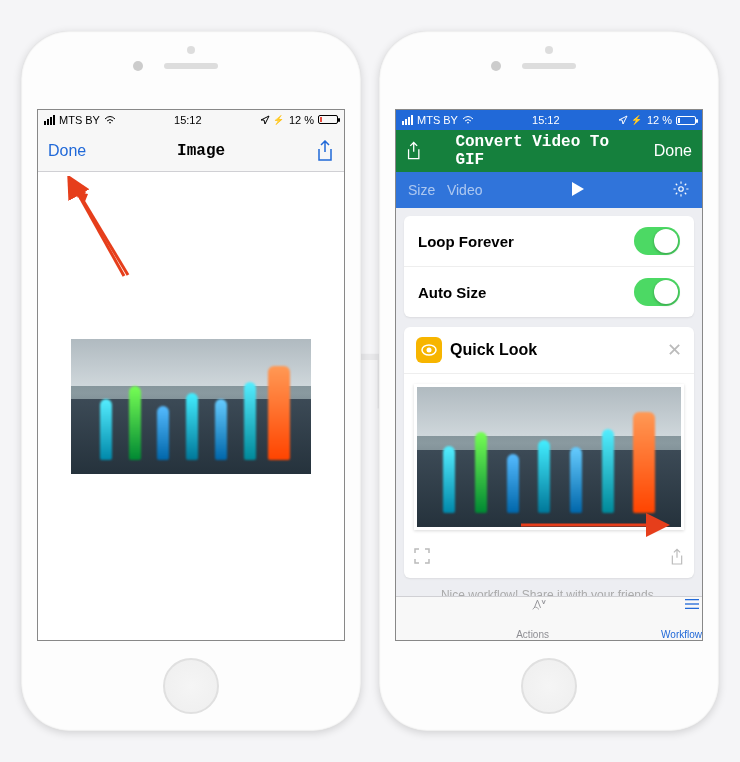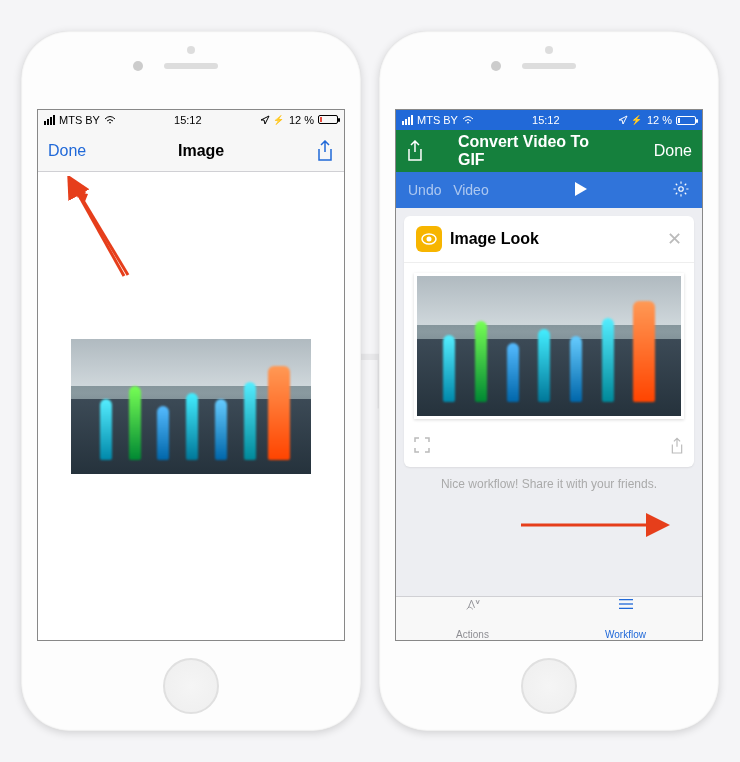--- a/index.html
+++ b/index.html
@@ -103,21 +103,21 @@
     height: 42px;
     display:flex;
     align-items:center;
     justify-content:space-between;
     padding: 0 10px;
     font-size: 16px;
     gap: 34px;
   }
   .nav.light { background:#f7f7f7; border-bottom:1px solid #d0d0d4;}
   .nav.blue { background:#15803d; color:#fff; }
-  .nav .title { font-weight:600;}
+  .nav .title { font-weight:600;font-family:Liberation Mono, monospace;}
   .nav.light .done { color:#2169d8; }
   .nav.blue .done { color:#fff; }
   .shareicon { width:18px;height:22px; stroke:#2169d8; }
   .nav.blue .shareicon { stroke:#fff; }
   
   .toolbar {
     height: 36px;
     background:#3074da;
     display:flex;
     align-items:center;
@@ -183,21 +183,21 @@
   .ql-close{margin-left:auto;color:#bbb;font-size:18px;}
   .ql-body{padding:10px;}
   .ql-frame{background:#fff;border:3px solid #fff;box-shadow:0 1px 3px rgba(0,0,0,0.15);}
   .ql-foot{display:flex;justify-content:space-between;padding:8px 10px;color:#aaa;font-size:16px;}
   .hint{text-align:center;color:#aaa;font-size:12px;margin-top:6px;}
   
   .tabbar{
     position:absolute;bottom:0;left:0;right:0;height:44px;background:#f8f8f8;border-top:1px solid #d0d0d4;
     display:flex;
   }
-  .tab{flex:1;display:flex;flex-direction:column;align-items:center;justify-content:center;font-size:10px;color:#8e8e93;gap:18px;}
+  .tab{flex:1;display:flex;flex-direction:column;align-items:flex-end;justify-content:center;font-size:10px;color:#8e8e93;gap:18px;}
   .tab.active{color:#2169d8;}
   
   .arrow{position:absolute;pointer-events:none;}
   .arrowline{stroke:#e63e1b;stroke-width:3;fill:none;}
   .arrowhead{fill:#e63e1b;}
 </style>
 </head>
 <body>
 
 <div class="watermark">ЯБЛЫК</div>
@@ -310,47 +310,57 @@
     <div class="nav blue">
       <svg class="shareicon" viewBox="0 0 18 22">
         <path d="M9 1 L9 12 M5 5 L9 1 L13 5 M3 9 L3 20 L15 20 L15 9" fill="none" stroke-width="1.5"></path>
       </svg>
       <span class="title">Convert Video To GIF</span>
       <span class="done">Done</span>
     </div>
 
     <div class="toolbar">
       <span>
-        <span>Undo</span>
+        <span>Size</span>
         &nbsp;
         <span>Video</span>
       </span>
       <span class="play">
         <svg width="16" height="16" viewBox="0 0 16 16">
             <polygon points="3,1 15,8 3,15" fill="#fff"></polygon>
           </svg>
       </span>
       <span>
         <svg width="18" height="18" viewBox="0 0 24 24">
             <circle cx="12" cy="12" r="3" fill="none" stroke="#fff" stroke-width="1.5"></circle>
             <path d="M12 2v3M12 19v3M2 12h3M19 12h3M5 5l2 2M17 17l2 2M19 5l-2 2M5 19l2-2" stroke="#fff" stroke-width="1.5"></path>
           </svg>
       </span>
     </div>
 
     <div class="content-right">
+      <div class="card">
+        <div class="row">
+          <span>Loop Forever</span>
+          <div class="toggle"></div>
+        </div>
+        <div class="row" style="border-top:1px solid #eee">
+          <span>Auto Size</span>
+          <div class="toggle"></div>
+        </div>
+      </div>
       <div class="card">
         <div class="ql-head">
           <div class="ql-icon">
             <svg width="16" height="12" viewBox="0 0 16 12">
                 <ellipse cx="8" cy="6" rx="7" ry="5" fill="none" stroke="#fff" stroke-width="1.5"></ellipse>
                 <circle cx="8" cy="6" r="2.5" fill="#fff"></circle>
               </svg>
           </div>
-          <span style="font-weight:600">Image Look</span>
+          <span style="font-weight:600">Quick Look</span>
           <span class="ql-close">✕</span>
         </div>
         <div class="ql-body">
           <div class="ql-frame">
             <div class="fountain" style="width:100%;height:140px;">
               <div class="sky"></div>
                 <div class="ground"></div>
               <div class="spray" style="left:10%;height:48%;background:linear-gradient(#5ef,#08a);"></div>
               <div class="spray" style="left:22%;height:58%;background:linear-gradient(#7f5,#083);"></div>
               <div class="spray" style="left:34%;height:42%;background:linear-gradient(#5bf,#06a);"></div>

